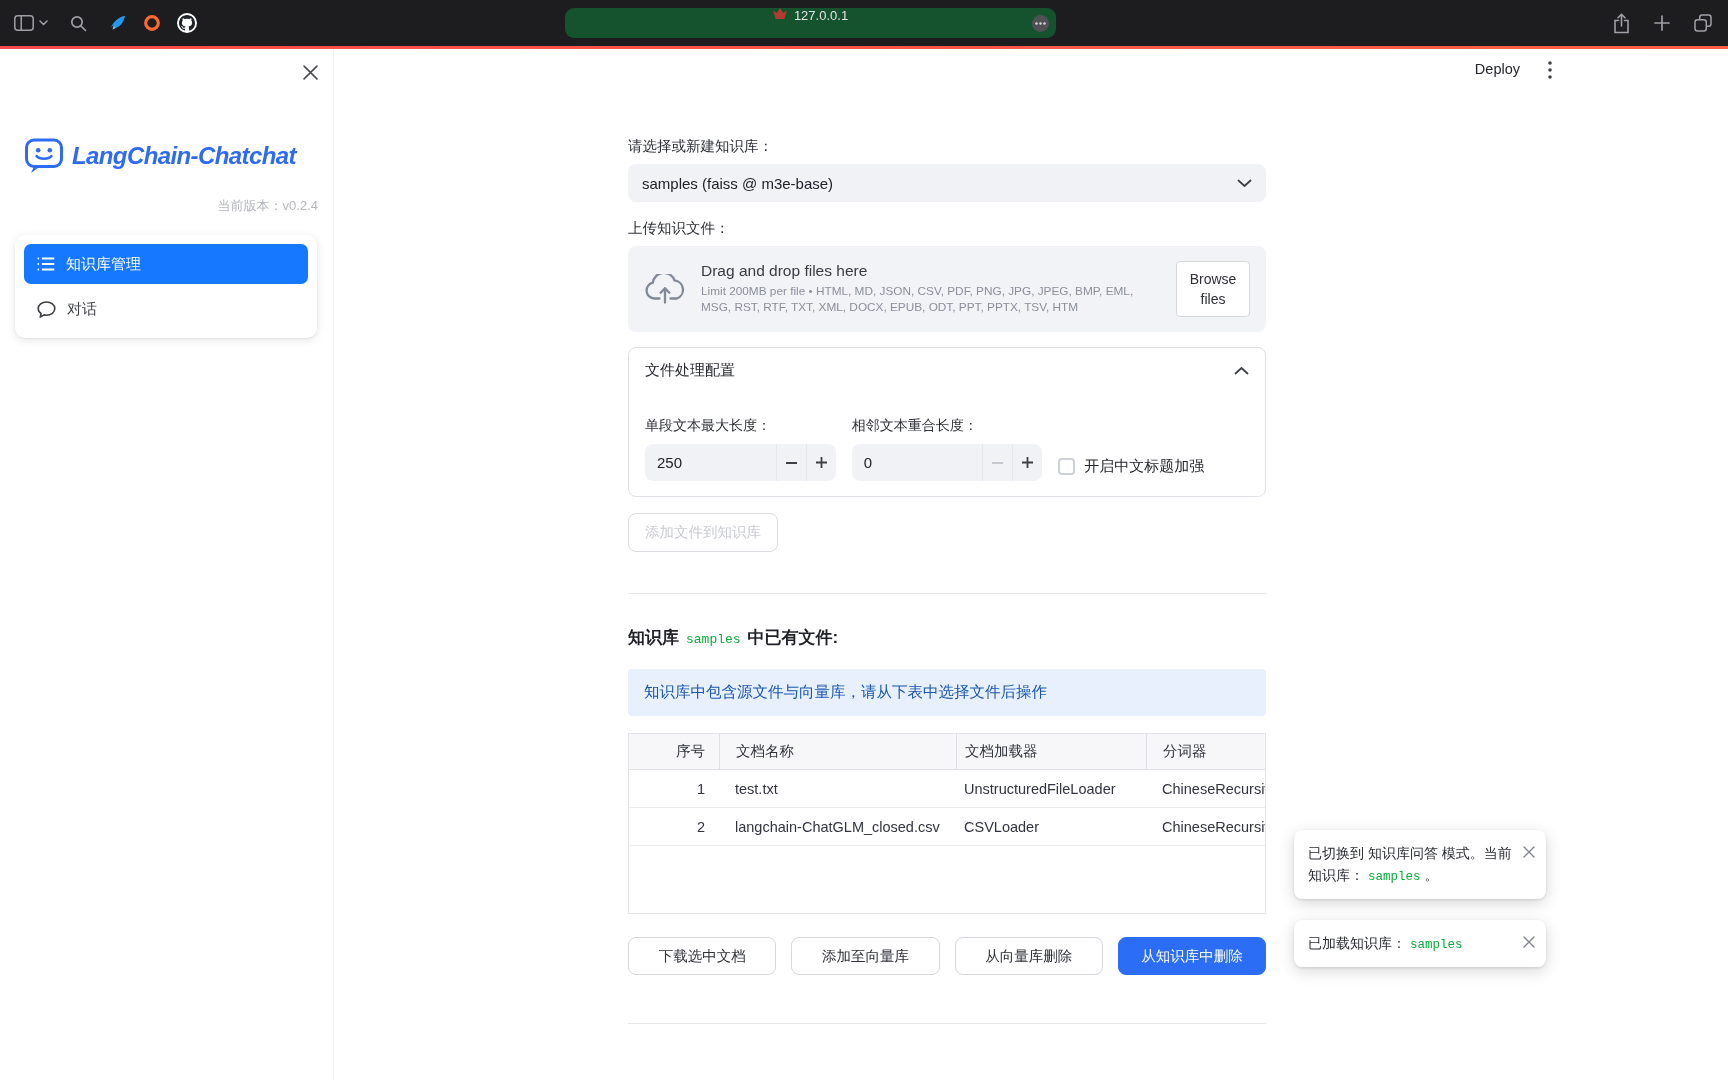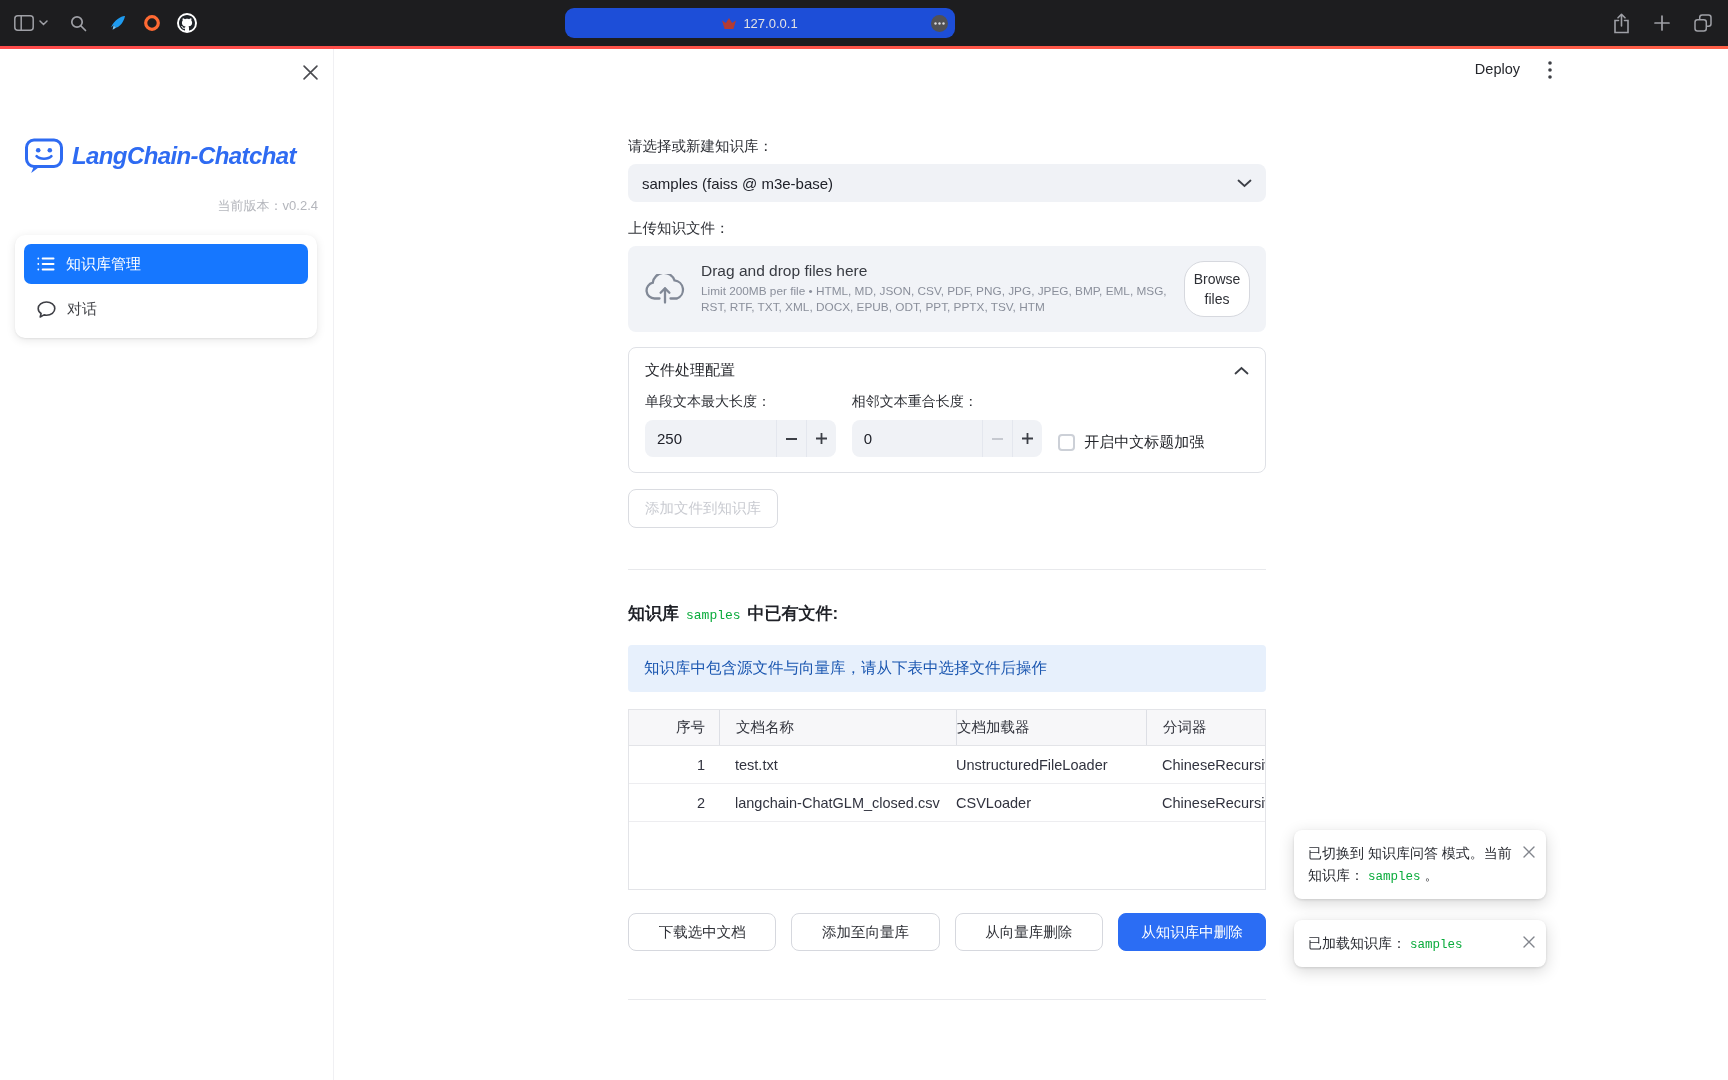--- a/index.html
+++ b/index.html
@@ -10,22 +10,22 @@
   html,body{width:1728px;height:1080px;overflow:hidden;}
   body{background:#fff;font-family:"Liberation Sans","DejaVu Sans",sans-serif;color:#31333f;}
 
   
   .browser-bar{position:relative;height:46px;background:#1d1d1f;}
   .bb-left{position:absolute;left:14px;top:0;height:46px;display:flex;align-items:center;}
   .bb-right{position:absolute;right:16px;top:0;height:46px;display:flex;align-items:center;gap:24px;}
   .bb-btn{display:flex;align-items:center;justify-content:center;cursor:pointer;}
   .toggle-group{display:flex;align-items:center;gap:5px;margin-right:22px;}
   .mr22{margin-right:22px;} .mr16{margin-right:16px;}
-  .url-bar{position:absolute;left:565px;top:8px;width:390px;height:30px;background:#1d4ed8;
-           border-radius:9px;display:flex;align-items:center;justify-content:center;gap:7px;
+  .url-bar{position:absolute;left:565px;top:8px;width:491px;height:30px;background:#14532d;
+           border-radius:9px;display:flex;justify-content:center;gap:7px;
            color:#e3e3e5;font-size:13px;cursor:text;}
   .url-ellipsis{position:absolute;right:7px;top:6.5px;width:17px;height:17px;border-radius:50%;
                 background:#515155;display:flex;align-items:center;justify-content:center;cursor:pointer;}
   .decoration{height:3px;background:linear-gradient(90deg,var(--decoration),#ff5f47);}
 
   
   .app{position:relative;height:1031px;background:#fff;}
   .sidebar{position:absolute;left:0;top:0;width:334px;height:100%;background:#fff;border-right:1px solid #f0f0f3;}
   .sb-close{position:absolute;top:14px;right:14px;width:18px;height:18px;display:flex;align-items:center;justify-content:center;cursor:pointer;}
   .logo{position:absolute;top:88px;left:24px;display:flex;align-items:center;gap:8px;}
@@ -47,28 +47,28 @@
   .mt-first{margin-top:88px;}
   .selectbox{margin-top:8px;height:38px;background:#f0f2f6;border-radius:8px;display:flex;
              align-items:center;padding:0 14px;cursor:pointer;}
   .selectbox .value{flex:1;font-size:15px;color:#20222a;}
   .upload-label{margin-top:17px;}
   .dropzone{margin-top:8px;height:86px;background:#f1f3f7;border-radius:8px;display:flex;
             align-items:center;padding:0 16px;gap:15px;}
   .dz-text{flex:1;min-width:0;}
   .dz-title{font-size:15.5px;color:#383b42;}
   .dz-sub{margin-top:4px;font-size:11.8px;line-height:1.32;color:#8a8f9b;}
-  .browse-btn{width:66px;flex:none;background:#fff;border:1px solid #d6d8de;border-radius:20px;
+  .browse-btn{width:74px;flex:none;background:#fff;border:1px solid #d6d8de;border-radius:4px;
               padding:7px 8px;font-size:14px;color:#2e3036;text-align:center;line-height:1.45;cursor:pointer;}
 
   .expander{margin-top:15px;border:1px solid #dfe1e6;border-radius:8px;}
   .exp-header{height:44px;display:flex;align-items:center;justify-content:space-between;
               padding:0 16px;font-size:15px;color:#24262b;cursor:pointer;}
   .exp-body{padding:1px 16px 15px;display:flex;gap:16px;}
-  .exp-col{flex:1;min-width:0;}
+  .exp-col{flex:1;min-width:0;margin-top:24px;}
   .num-label{font-size:14px;color:#2e3036;margin-bottom:9px;}
   .num-input{height:37px;background:#f0f2f6;border-radius:8px;display:flex;align-items:center;overflow:hidden;}
   .num-value{flex:1;min-width:0;border:0;background:transparent;padding:0 0 0 12px;font-size:15px;color:#20222a;
              font-family:inherit;outline:none;}
   .step-btn{width:30px;height:100%;display:flex;align-items:center;justify-content:center;
             border-left:1px solid #e4e7ee;cursor:pointer;color:#3c3f46;}
   .step-btn.disabled{color:#c6c9d0;cursor:default;}
   .chk-col{padding-top:34px;display:flex;align-items:center;gap:9px;}
   .checkbox{width:17px;height:17px;border:2px solid #ccd0d7;border-radius:4px;background:#fff;cursor:pointer;flex:none;}
   .chk-label{font-size:15px;color:#24262b;cursor:pointer;}
@@ -84,21 +84,21 @@
   .info-box{margin-top:20px;background:var(--info-bg);color:var(--info-text);border-radius:4px;
             padding:13px 16px;font-size:15.5px;}
 
   .table-wrap{margin-top:17px;height:181px;border:1px solid #e3e4e8;overflow:hidden;font-size:14.5px;background:#fff;}
   .t-row{display:flex;align-items:center;}
   .t-head{height:36px;background:#f7f7f9;border-bottom:1px solid #e3e4e8;color:#31333c;}
   .t-body-row{height:38px;border-bottom:1px solid #ededf0;cursor:pointer;}
   .tc{overflow:hidden;white-space:nowrap;}
   .tc1{width:90px;text-align:right;padding-right:14px;flex:none;}
   .tc2{width:237px;padding-left:16px;flex:none;}
-  .tc3{width:190px;padding-left:0;flex:none;}
+  .tc3{width:190px;padding-left:8px;flex:none;}
   .tc4{flex:1;min-width:0;padding-left:16px;}
   .t-head .tc2,.t-head .tc3,.t-head .tc4{border-left:1px solid #dddfe5;height:100%;display:flex;align-items:center;}
 
   .actions{margin-top:23px;display:flex;gap:15px;}
   .action-btn{flex:1;height:38px;display:flex;align-items:center;justify-content:center;background:#fff;
               border:1px solid #d6d8de;border-radius:8px;font-size:14.5px;color:#2e3036;cursor:pointer;white-space:nowrap;}
   .action-btn.primary{background:var(--primary);border-color:var(--primary);color:#fff;}
 
   .toasts{position:fixed;right:182px;bottom:113px;width:252px;display:flex;flex-direction:column;gap:21px;}
   .toast{position:relative;background:#fff;border-radius:8px;

